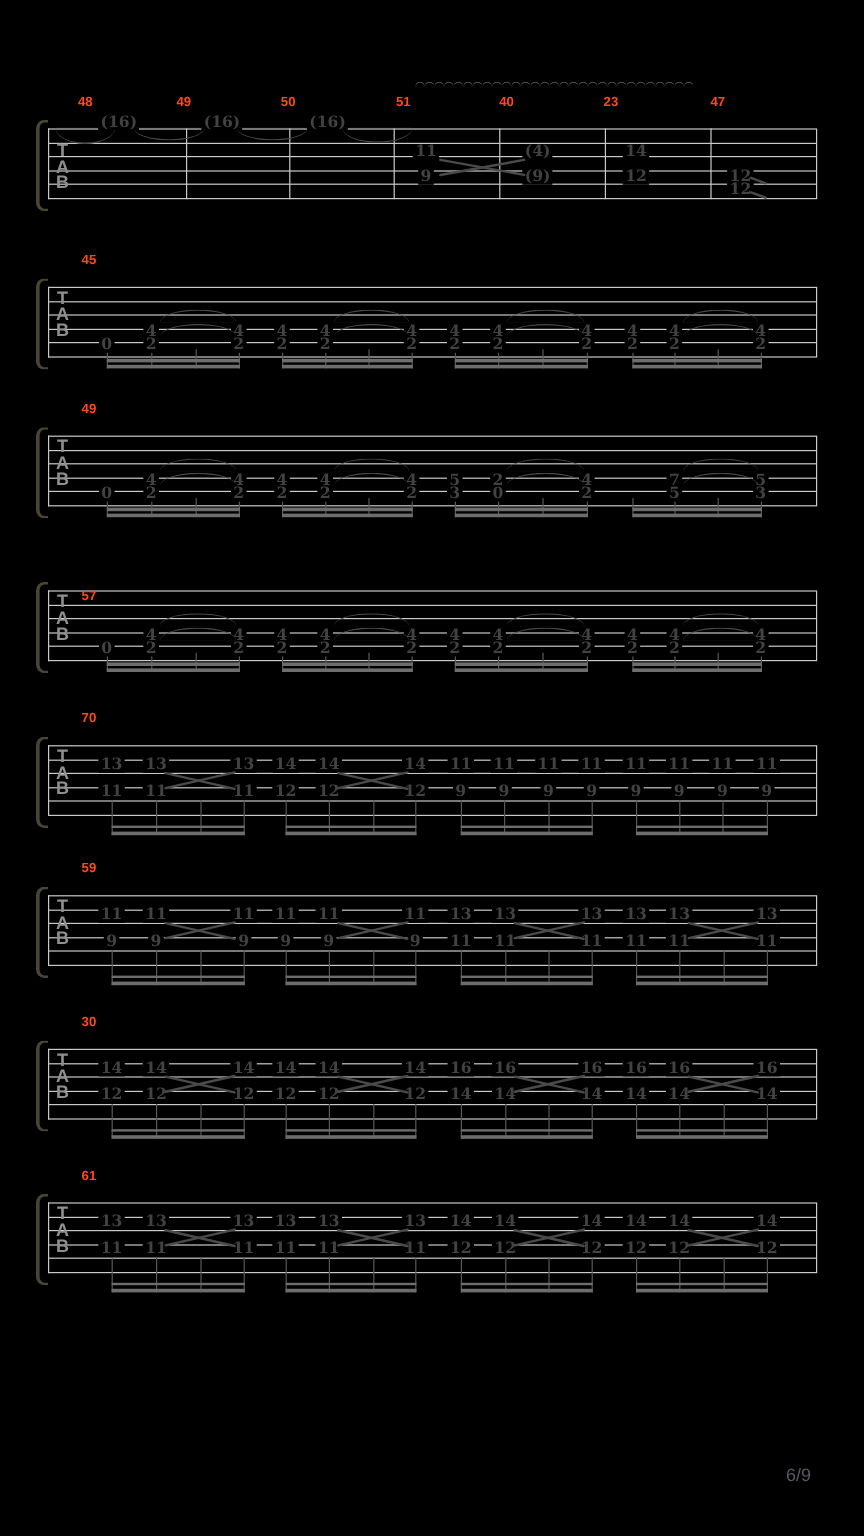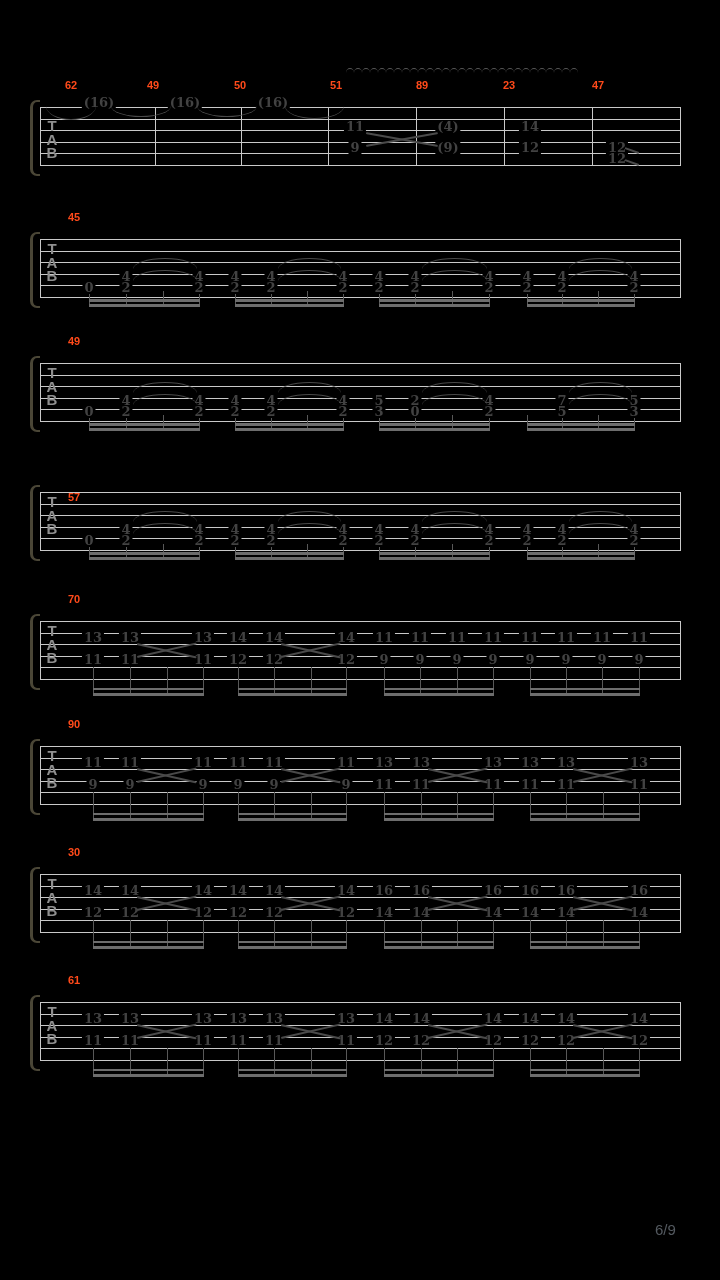--- a/index.html
+++ b/index.html
@@ -52,25 +52,25 @@
       <div class="abs vbar" style="left: 416px; top: 107px; height: 59px;"></div>
       <div class="abs vbar" style="left: 504px; top: 107px; height: 59px;"></div>
       <div class="abs vbar" style="left: 592px; top: 107px; height: 59px;"></div>
       <div class="abs vbar" style="left: 680px; top: 107px; height: 59px;"></div>
       <div class="abs bracket" style="left: 30px; top: 100px; height: 72px;"></div>
       <div class="abs clef" style="left: 44px; top: 119px;">
         <div>T</div>
         <div>A</div>
         <div>B</div>
       </div>
-      <div class="abs mnum" style="left: 65px; top: 80px;">62</div>
+      <div class="abs mnum" style="left: 65px; top: 80px;">48</div>
       <div class="abs mnum" style="left: 147px; top: 80px;">49</div>
       <div class="abs mnum" style="left: 234px; top: 80px;">50</div>
       <div class="abs mnum" style="left: 330px; top: 80px;">51</div>
-      <div class="abs mnum" style="left: 416px; top: 80px;">89</div>
+      <div class="abs mnum" style="left: 416px; top: 80px;">40</div>
       <div class="abs mnum" style="left: 503px; top: 80px;">23</div>
       <div class="abs mnum" style="left: 592px; top: 80px;">47</div>
       <div class="abs arcdn" style="left: 46px; top: 106px; width: 50px; height: 13px;"></div>
       <div class="abs arcdn" style="left: 111px; top: 106px; width: 60px; height: 10px;"></div>
       <div class="abs arcdn" style="left: 197px; top: 106px; width: 60px; height: 10px;"></div>
       <div class="abs arcdn" style="left: 285px; top: 106px; width: 59px; height: 12px;"></div>
       <div class="abs xline" style="left: 366px; top: 131.952px; width: 73.1635px; transform: rotate(10.2317deg);"></div>
       <div class="abs xline" style="left: 366px; top: 144.948px; width: 73.1635px; transform: rotate(-10.2317deg);"></div>
       <div class="abs xline" style="left: 625px; top: 147px; width: 15px; transform: rotate(20deg);"></div>
       <div class="abs xline" style="left: 625px; top: 159px; width: 15px; transform: rotate(20deg);"></div>
@@ -410,21 +410,21 @@
       <div class="abs hline" style="left: 40px; top: 792.4px; width: 640px;"></div>
       <div class="abs hline" style="left: 40px; top: 804px; width: 640px;"></div>
       <div class="abs vbar" style="left: 40px; top: 746px; height: 59px;"></div>
       <div class="abs vbar" style="left: 680px; top: 746px; height: 59px;"></div>
       <div class="abs bracket" style="left: 30px; top: 739px; height: 72px;"></div>
       <div class="abs clef" style="left: 44px; top: 749px;">
         <div>T</div>
         <div>A</div>
         <div>B</div>
       </div>
-      <div class="abs mnum" style="left: 68px; top: 719px;">90</div>
+      <div class="abs mnum" style="left: 68px; top: 719px;">59</div>
       <div class="abs beam" style="left: 93px; top: 812.5px; width: 111px; height: 2.8px;"></div>
       <div class="abs beam" style="left: 93px; top: 818px; width: 111px; height: 2.8px;"></div>
       <div class="abs stem" style="left: 93px; top: 792px; height: 29px;"></div>
       <div class="abs stem" style="left: 130px; top: 792px; height: 29px;"></div>
       <div class="abs stem" style="left: 167px; top: 792px; height: 29px;"></div>
       <div class="abs stem" style="left: 203px; top: 792px; height: 29px;"></div>
       <div class="abs beam" style="left: 238px; top: 812.5px; width: 109px; height: 2.8px;"></div>
       <div class="abs beam" style="left: 238px; top: 818px; width: 109px; height: 2.8px;"></div>
       <div class="abs stem" style="left: 238px; top: 792px; height: 29px;"></div>
       <div class="abs stem" style="left: 274px; top: 792px; height: 29px;"></div>

